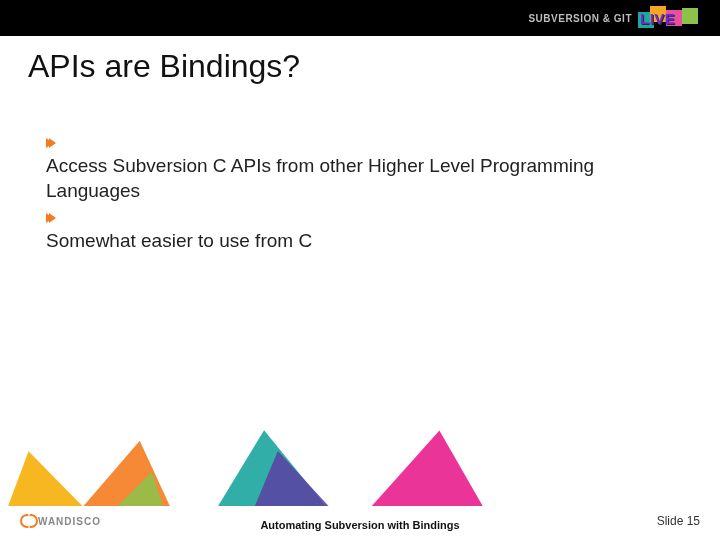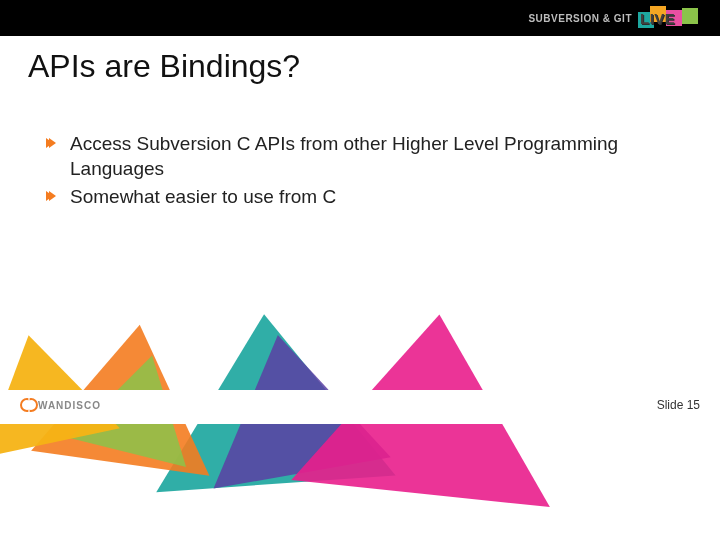--- a/index.html
+++ b/index.html
@@ -1,30 +1,30 @@
 <!DOCTYPE html>
 <html><head>
 <meta charset="utf-8">
 <style>
   * { margin: 0; padding: 0; box-sizing: border-box; }
   html, body { width: 720px; height: 540px; font-family: Arial, Helvetica, sans-serif; background: #fff; overflow: hidden; }
-  .slide { position: relative; width: 720px; height: 424px; background: #fff; }
+  .slide { position: relative; width: 720px; height: 540px; background: #fff; }
   .top-black { position: absolute; top: 0; left: 0; width: 100%; height: 36px; background: #000; }
   .brand { position: absolute; top: 6px; right: 12px; display: flex; align-items: center; gap: 6px; }
   .brand-text { color: #bdbdbd; font-size: 10px; letter-spacing: 0.5px; font-weight: 600; }
   .live-badge { position: relative; width: 70px; height: 24px; }
   .live-tile { position: absolute; width: 16px; height: 16px; }
   .lt1 { background: #1ea7a0; left: 0; top: 6px; }
   .lt2 { background: #f5a623; left: 12px; top: 0; }
   .lt3 { background: #e94fa1; left: 28px; top: 4px; }
   .lt4 { background: #8bc34a; left: 44px; top: 2px; }
-  .live-word { position: absolute; left: 2px; top: 4px; color: #404040; font-weight: 700; font-size: 15px; letter-spacing: 0.5px; text-shadow: 1px 1px 0 #2d2d2d; }
+  .live-word { position: absolute; left: 2px; top: 4px; color: #6d28d9; font-weight: 700; font-size: 15px; letter-spacing: 0.5px; text-shadow: 1px 1px 0 #2d2d2d; }
   .title { position: absolute; top: 48px; left: 28px; font-size: 32px; font-weight: 400; color: #111; }
   .content { position: absolute; top: 132px; left: 46px; right: 40px; }
-  .bullet-row { display: flex; align-items: flex-start; margin-bottom: 4px; }
+  .bullet-row { display: flex; align-items: flex-start; margin-bottom: 4px; flex-direction: column; }
   .chev { width: 12px; height: 18px; margin-right: 12px; margin-top: 4px; flex-shrink: 0; position: relative; }
   .chev::before { content: ""; position: absolute; left: 0; top: 2px; border-left: 7px solid #f47c20; border-top: 5px solid transparent; border-bottom: 5px solid transparent; }
   .chev::after { content: ""; position: absolute; left: 3px; top: 2px; border-left: 7px solid #f47c20; border-top: 5px solid transparent; border-bottom: 5px solid transparent; }
   .bullet-text { font-size: 19px; color: #222; line-height: 1.3; }
   .bottom-graphics { position: absolute; bottom: 0; left: 0; width: 100%; height: 120px; pointer-events: none; }
   .tri { position: absolute; width: 0; height: 0; }
   .footer-title { position: absolute; bottom: 8px; left: 50%; transform: translateX(-50%); font-size: 11px; font-weight: 700; color: #111; text-align: center; line-height: 1.2; }
   .slide-num { position: absolute; bottom: 12px; right: 20px; font-size: 12px; color: #333; }
   .wandisco { position: absolute; bottom: 12px; left: 20px; display: flex; align-items: center; gap: 4px; }
   .wd-mark { width: 14px; height: 14px; position: relative; }
@@ -77,14 +77,16 @@
     <div class="tri g6"></div>
     <div class="tri g1"></div>
     <div class="white-strip"></div>
   </div>
 
   <div class="wandisco">
     <span class="wd-mark"></span>
     <span class="wd-text">WANDISCO</span>
   </div>
 
+  <div class="footer-title">Automating Subversion with
+Bindings</div>
   <div class="slide-num">Slide 15</div>
 </div>
 
 </body></html>

